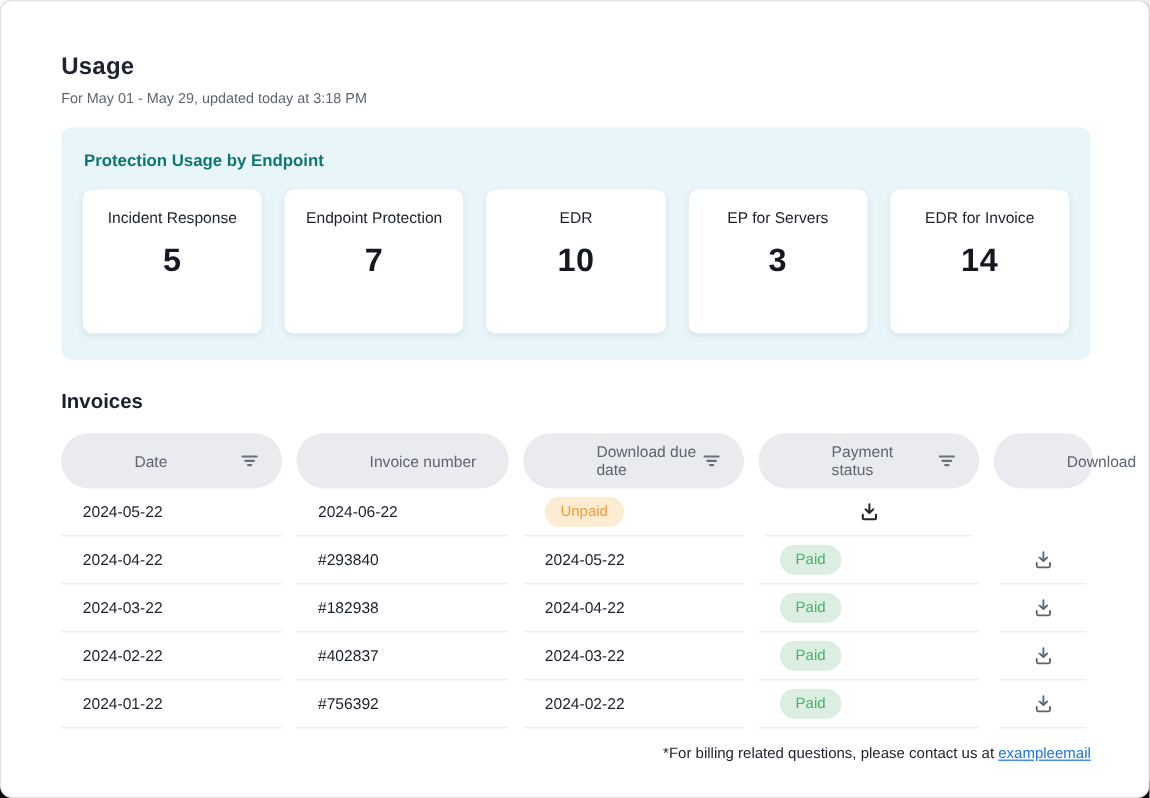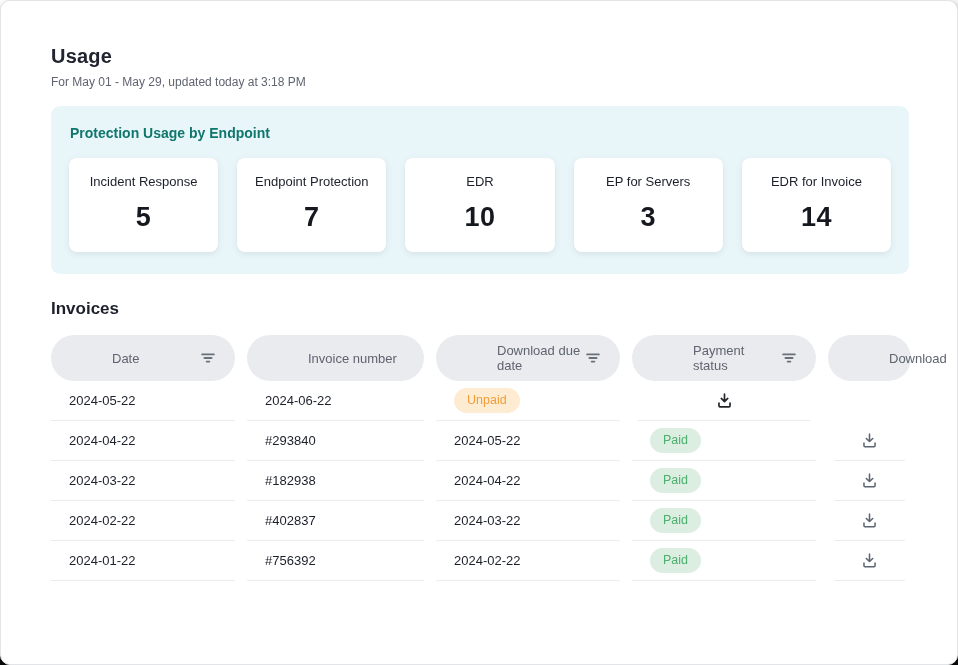--- a/index.html
+++ b/index.html
@@ -33,21 +33,21 @@
     background: var(--panel-bg, #e9f6f9);
     border-radius: 9px;
     padding: 19px 18px 22px 18px;
   }
   .usage-panel-title { font-size: 14px; font-weight: 700; color: #0f766e; margin-left: 1px; }
   .stat-cards { display: flex; gap: 19px; margin-top: 17px; }
   .stat-card {
     flex: 1 1 0;
     background: #ffffff;
     border-radius: 8px;
-    height: 94px;
+    height: 120px;
     box-shadow: 0 2px 6px rgba(40,60,80,0.10);
     text-align: center;
     padding-top: 16px;
   }
   .stat-label { font-size: 13px; font-weight: 500; color: #1c202a; }
   .stat-value { font-size: 27px; font-weight: 600; color: #15181f; margin-top: 13px; letter-spacing: .5px; }
 
   
   .invoices-title { margin-top: 25px; font-size: 17px; font-weight: 700; color: #1c202a; }
   .grid-row {
@@ -235,14 +235,17 @@
         </div>
         <div class="cell dl">
           <button class="dl-btn"><svg class="dl-icon" viewBox="0 0 20 20">
               <path d="M10 2.5 V11 M6.2 7.6 L10 11.2 L13.8 7.6"></path>
               <path d="M3.5 13 v3.2 a1.2 1.2 0 0 0 1.2 1.2 h10.6 a1.2 1.2 0 0 0 1.2 -1.2 V13"></path>
             </svg></button>
         </div>
       </div>
     </div>
 
+  <div class="footnote">
+    <span>*For billing related questions, please contact us at </span><a>exampleemail</a>
+  </div>
 
 </div>
 
 </body></html>

